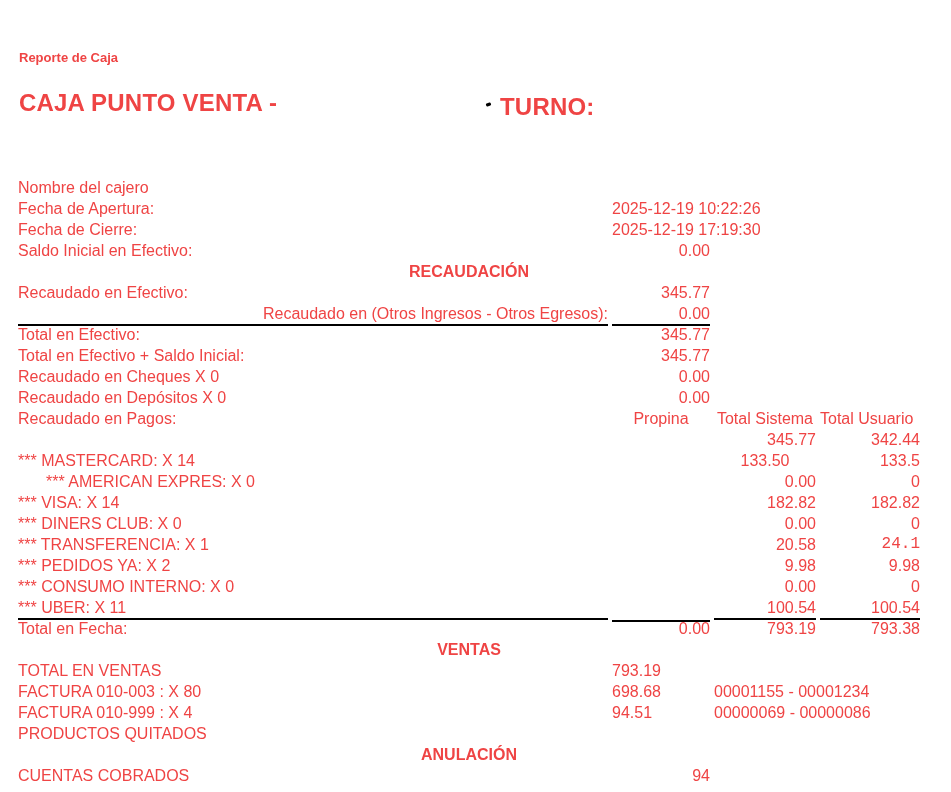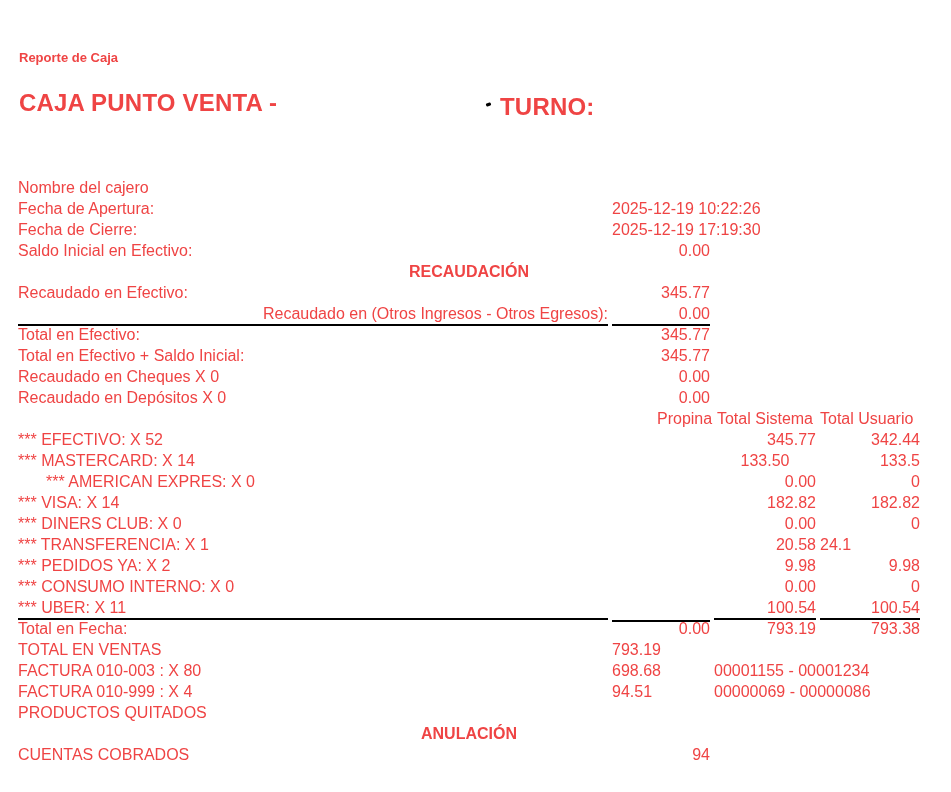--- a/index.html
+++ b/index.html
@@ -102,26 +102,26 @@
       </div>
       <div class="trow">
         <div style="grid-column: 1; text-align: left;">Recaudado en Cheques X 0</div>
         <div style="grid-column: 2; text-align: right;">0.00</div>
       </div>
       <div class="trow">
         <div style="grid-column: 1; text-align: left;">Recaudado en Depósitos X 0</div>
         <div style="grid-column: 2; text-align: right;">0.00</div>
       </div>
       <div class="trow">
-        <div style="grid-column: 2; text-align: left; margin-left: 45px;">Propina</div>
+        <div style="grid-column: 1; text-align: left;">Recaudado en Pagos:</div>
+        <div style="grid-column: 2; text-align: center;">Propina</div>
         <div style="grid-column: 3; text-align: center;">Total Sistema</div>
         <div style="grid-column: 4; text-align: left;">Total Usuario</div>
       </div>
       <div class="trow">
-        <div style="grid-column: 1; text-align: left;">*** EFECTIVO: X 52</div>
         <div style="grid-column: 3; text-align: right;">345.77</div>
         <div style="grid-column: 4; text-align: right;">342.44</div>
       </div>
       <div class="trow">
         <div style="grid-column: 1; text-align: left;">*** MASTERCARD: X 14</div>
         <div style="grid-column: 3; text-align: center;">133.50</div>
         <div style="grid-column: 4; text-align: right;">133.5</div>
       </div>
       <div class="trow">
         <div style="grid-column: 1; text-align: left; margin-left: 28px;">*** AMERICAN EXPRES: X 0</div>
@@ -134,21 +134,21 @@
         <div style="grid-column: 4; text-align: right;">182.82</div>
       </div>
       <div class="trow">
         <div style="grid-column: 1; text-align: left;">*** DINERS CLUB: X 0</div>
         <div style="grid-column: 3; text-align: right;">0.00</div>
         <div style="grid-column: 4; text-align: right;">0</div>
       </div>
       <div class="trow">
         <div style="grid-column: 1; text-align: left;">*** TRANSFERENCIA: X 1</div>
         <div style="grid-column: 3; text-align: right;">20.58</div>
-        <div style="grid-column: 4; ">24.1</div>
+        <div style="grid-column: 4; text-align: right; font-family: Liberation Mono, monospace;">24.1</div>
       </div>
       <div class="trow">
         <div style="grid-column: 1; text-align: left;">*** PEDIDOS YA: X 2</div>
         <div style="grid-column: 3; text-align: right;">9.98</div>
         <div style="grid-column: 4; text-align: right;">9.98</div>
       </div>
       <div class="trow">
         <div style="grid-column: 1; text-align: left;">*** CONSUMO INTERNO: X 0</div>
         <div style="grid-column: 3; text-align: right;">0.00</div>
         <div style="grid-column: 4; text-align: right;">0</div>
@@ -157,20 +157,23 @@
         <div class="rule" style="grid-column: 1; text-align: left;">*** UBER: X 11</div>
         <div class="rule" style="grid-column: 3; text-align: right;">100.54</div>
         <div class="rule" style="grid-column: 4; text-align: right;">100.54</div>
         <div class="rule" style="grid-column: 2; text-align: right;"></div>
       </div>
       <div class="trow">
         <div style="grid-column: 1; text-align: left;">Total en Fecha:</div>
         <div style="grid-column: 2; text-align: right;">0.00</div>
         <div style="grid-column: 3; text-align: right;">793.19</div>
         <div style="grid-column: 4; text-align: right;">793.38</div>
+      </div>
+      <div class="trow">
+        <div class="sec">VENTAS</div>
       </div>
       <div class="trow">
         <div style="grid-column: 1; text-align: left;">TOTAL EN VENTAS</div>
         <div style="grid-column: 2; text-align: left;">793.19</div>
       </div>
       <div class="trow">
         <div style="grid-column: 1; text-align: left;">FACTURA 010-003 : X 80</div>
         <div style="grid-column: 2; text-align: left;">698.68</div>
         <div style="grid-column: 3 / span 2; text-align: left;">00001155 - 00001234</div>
       </div>

